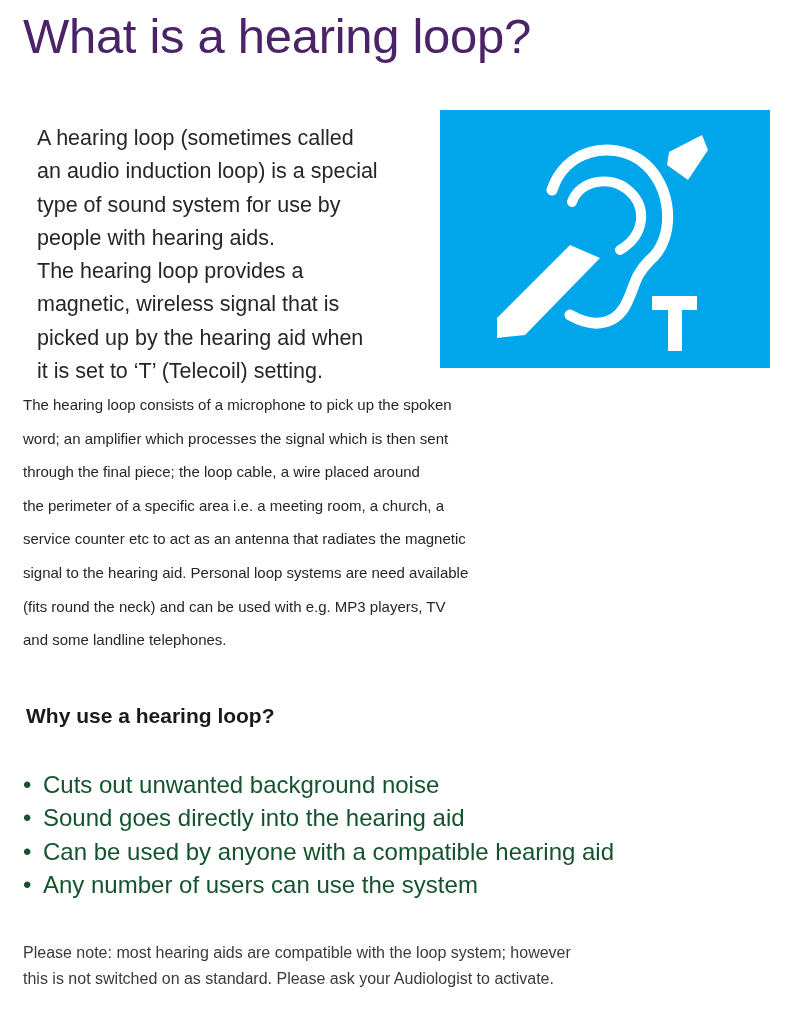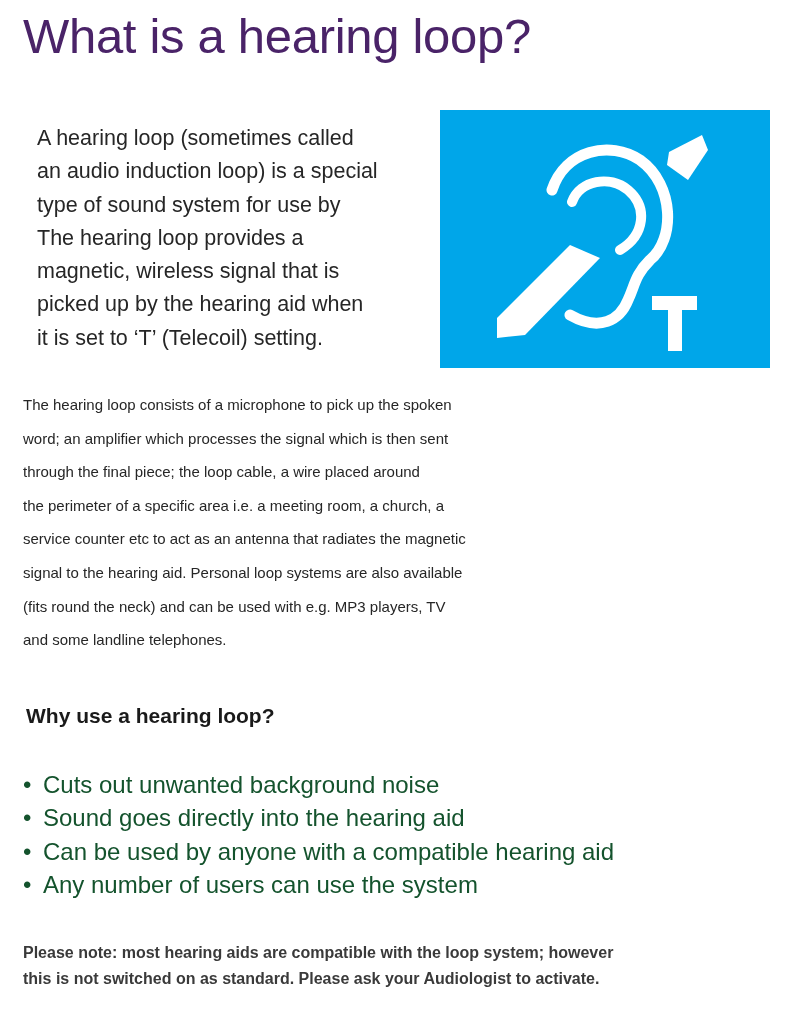--- a/index.html
+++ b/index.html
@@ -17,31 +17,32 @@
            font-size: 15px; line-height: 33.6px; color: #262626; }
   .body2 span { display: block; white-space: nowrap; }
   .h2 { position: absolute; left: 23px; top: 701px; margin: 3px; font-size: 21px;
         font-weight: bold; color: #1a1a1a; }
   .bullets { position: absolute; left: 23px; top: 768px; margin: 0; padding: 0; list-style: none;
              font-size: 24px; line-height: 33.4px; color: #14532d; }
   .bullets li { white-space: nowrap; }
   .bullets .dot { display: inline-block; width: 20px; }
   .note { position: absolute; left: 23px; top: 940px; margin: 0; font-size: 16px;
           line-height: 26px; color: #3a3a3a; }
-  .note span { display: block; white-space: nowrap; font-weight: bold; }
+  .note span { display: block; white-space: nowrap; }
 </style>
 </head>
 <body>
 
 <h1 class="title">What is a hearing loop?</h1>
 
 <p class="intro">
   <span>A hearing loop (sometimes called</span>
   <span>an audio induction loop) is a special</span>
   <span>type of sound system for use by</span>
+  <span>people with hearing aids.</span>
   <span>The hearing loop provides a</span>
   <span>magnetic, wireless signal that is</span>
   <span>picked up by the hearing aid when</span>
   <span>it is set to ‘T’ (Telecoil) setting.</span>
 </p>
 
 <div class="sign">
   <svg width="330" height="258" viewBox="0 0 330 258">
     <g fill="none" stroke="#ffffff" stroke-linecap="round">
 
@@ -60,21 +61,21 @@
     </g>
   </svg>
 </div>
 
 <p class="body2">
   <span>The hearing loop consists of a microphone to pick up the spoken</span>
   <span>word; an amplifier which processes the signal which is then sent</span>
   <span>through the final piece; the loop cable, a wire placed around</span>
   <span>the perimeter of a specific area i.e. a meeting room, a church, a</span>
   <span>service counter etc to act as an antenna that radiates the magnetic</span>
-  <span>signal to the hearing aid. Personal loop systems are also available</span>
+  <span>signal to the hearing aid. Personal loop systems are need available</span>
   <span>(fits round the neck) and can be used with e.g. MP3 players, TV</span>
   <span>and some landline telephones.</span>
 </p>
 
 <h2 class="h2">Why use a hearing loop?</h2>
 
 <ul class="bullets">
   <li><span class="dot">•</span><span>Cuts out unwanted background noise</span></li>
   <li><span class="dot">•</span><span>Sound goes directly into the hearing aid</span></li>
   <li><span class="dot">•</span><span>Can be used by anyone with a compatible hearing aid</span></li>

